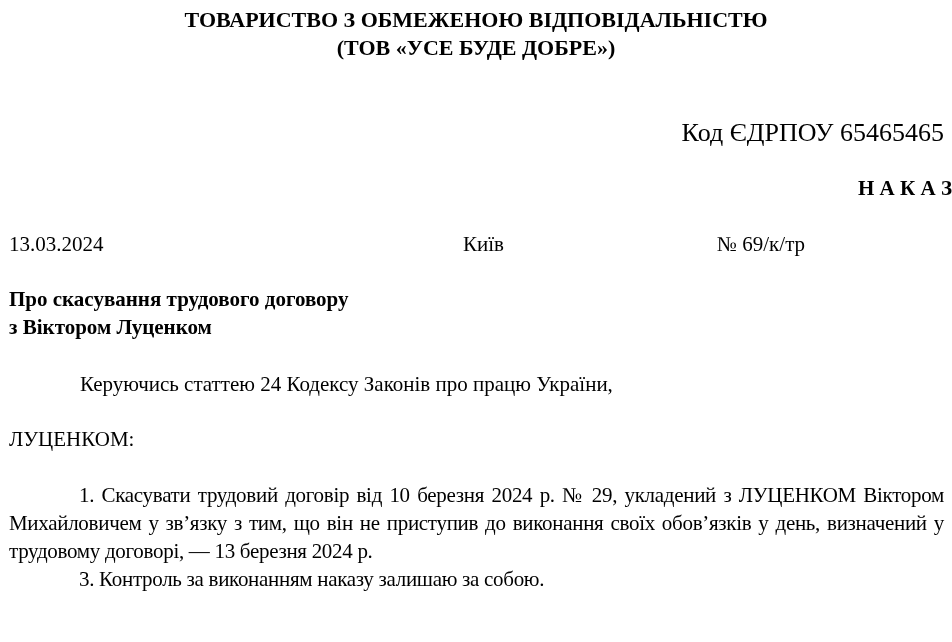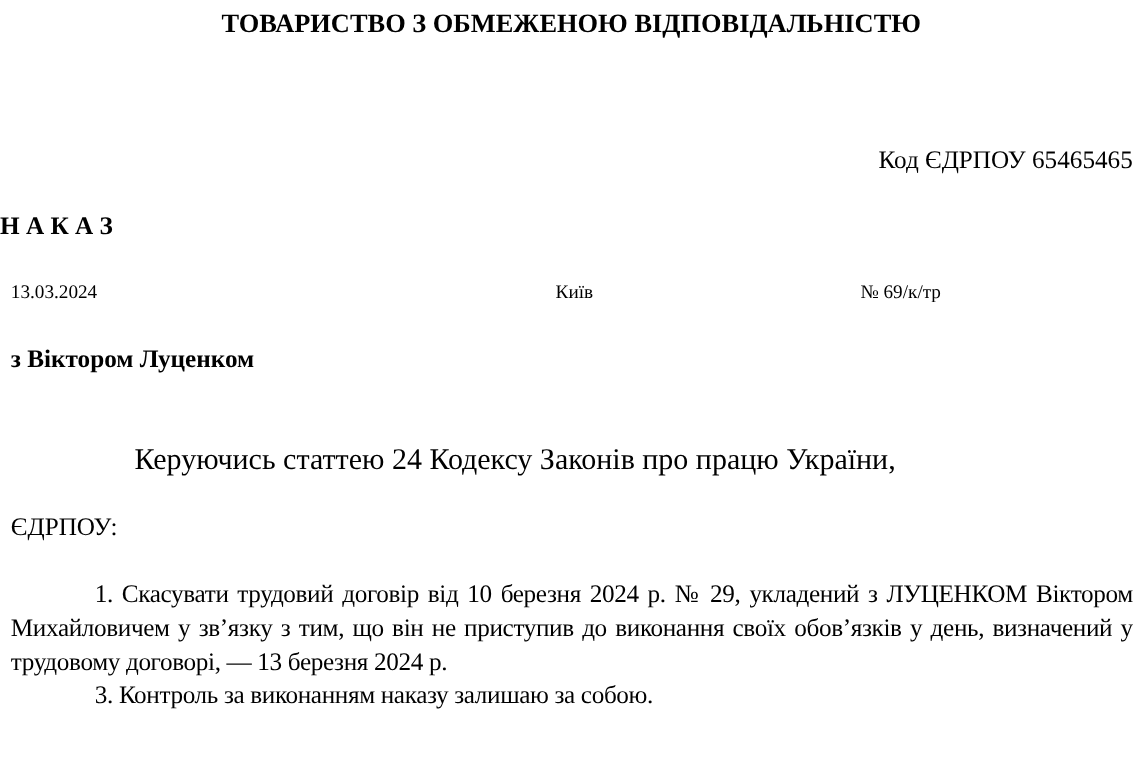--- a/index.html
+++ b/index.html
@@ -30,64 +30,63 @@
       text-align: center;
       font-weight: bold;
       font-size: 22px;
       line-height: 28px;
     }
     .org-line { display: block; }
     .edrpou {
       position: absolute;
       right: 8px;
       top: 119px;
-      font-size: 21px;
+      font-size: 26px;
       line-height: 28px;
       white-space: nowrap;
     }
     .order-title {
       position: absolute;
       left: 0;
       width: 952px;
       top: 174px;
-      text-align: left;
+      text-align: right;
       font-weight: bold;
       font-size: 21px;
       line-height: 28px;
       letter-spacing: 0;
     }
     .meta-row {
       position: absolute;
       top: 230px;
       left: 0;
       width: 851px;
       height: 28px;
-      font-size: 16px;
+      font-size: 21px;
       line-height: 28px;
     }
     .meta-date { position: absolute; left: 9px; }
     .meta-city { position: absolute; left: 434px; margin-left: 29px; }
     .meta-number { position: absolute; left: 717px; }
     .subject {
       position: absolute;
       left: 9px;
       top: 285px;
       font-weight: bold;
       font-size: 21px;
       line-height: 28px;
     }
     .subject-line { display: block; }
     .preamble {
       position: absolute;
       left: 80px;
       top: 370px;
-      font-size: 25px;
+      font-size: 21px;
       line-height: 28px;
       white-space: nowrap;
-      margin-left: 32px;
     }
     .orders-word {
       position: absolute;
       left: 9px;
       top: 425px;
       font-size: 21px;
       line-height: 28px;
     }
     .items {
       position: absolute;
@@ -105,38 +104,40 @@
       font-family: Liberation Serif, serif;
     }
   </style>
 </head>
 <body>
 
 <div class="page">
 
   <div class="org-header">
     <span class="org-line">ТОВАРИСТВО З ОБМЕЖЕНОЮ ВІДПОВІДАЛЬНІСТЮ</span>
+    <span class="org-line">(ТОВ «УСЕ БУДЕ ДОБРЕ»)</span>
   </div>
 
   <div class="edrpou">Код ЄДРПОУ 65465465</div>
 
   <div class="order-title">Н А К А З</div>
 
   <div class="meta-row">
     <span class="meta-date">13.03.2024</span>
     <span class="meta-city">Київ</span>
     <span class="meta-number">№ 69/к/тр</span>
   </div>
 
   <div class="subject">
+    <span class="subject-line">Про скасування трудового договору</span>
     <span class="subject-line">з Віктором Луценком</span>
   </div>
 
   <div class="preamble">Керуючись статтею 24 Кодексу Законів про працю України,</div>
 
-  <div class="orders-word">ЄДРПОУ:</div>
+  <div class="orders-word">ЛУЦЕНКОМ:</div>
 
   <div class="items">
     <p class="item">1. Скасувати трудовий договір від 10 березня 2024 р. № 29, укладений з ЛУЦЕНКОМ Віктором Михайловичем у зв’язку з тим, що він не приступив до виконання своїх обов’язків у день, визначений у трудовому договорі, — 13 березня 2024 р.</p>
     <p class="item">3. Контроль за виконанням наказу залишаю за собою.</p>
   </div>
 
 </div>
 
 </body></html>

